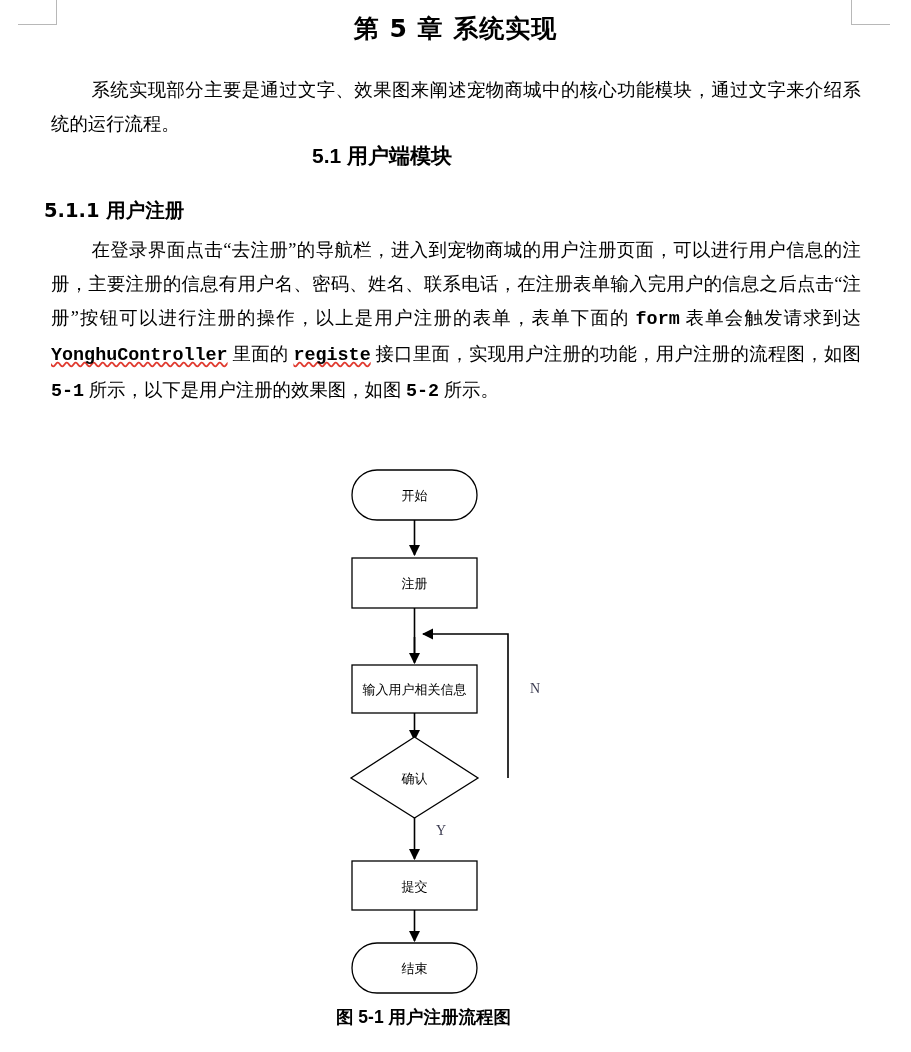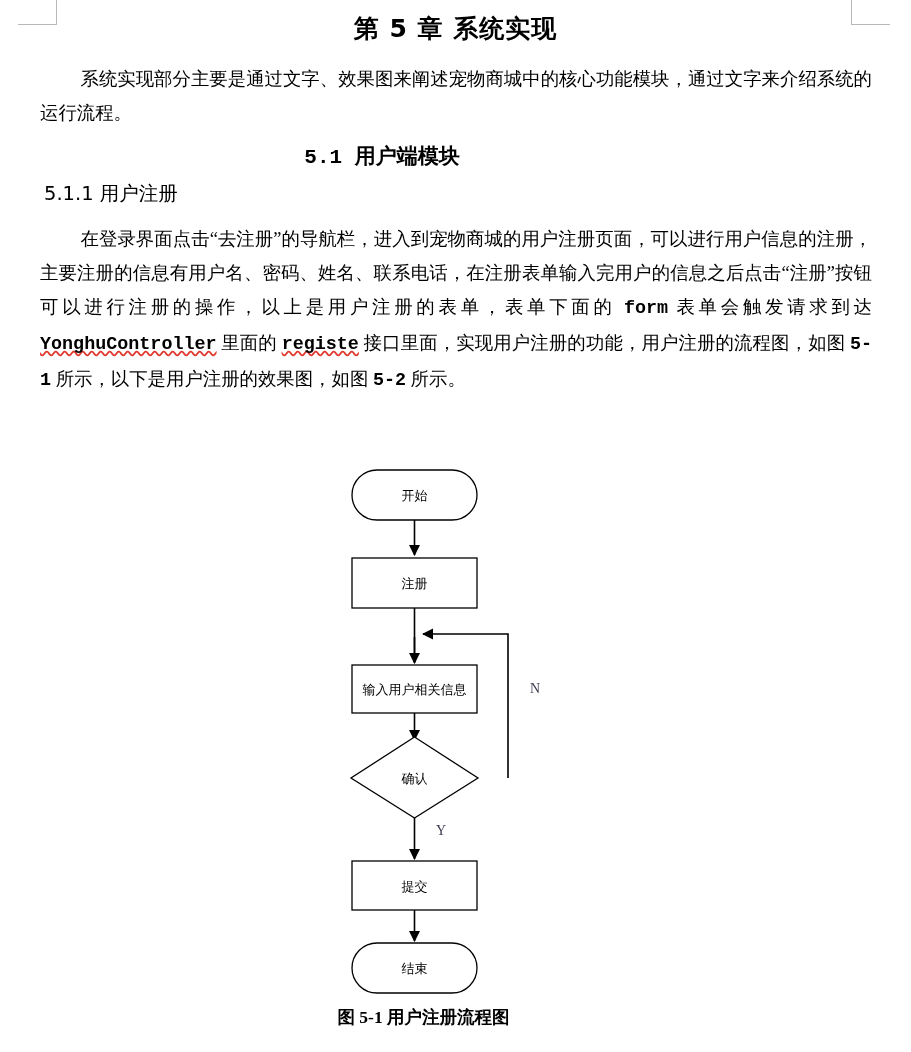--- a/index.html
+++ b/index.html
@@ -43,44 +43,44 @@
   
   .text-block {
     position: absolute;
     left: 40px;
     width: 832px;
     font-size: 18.4px;
     line-height: 34px;
     text-align: justify;
     text-justify: inter-character;
   }
-  .text-block p { margin: 0; }
+  .text-block p { margin: 11px; }
   .indent { text-indent: 2.2em; }
 
   .para-intro { top: 62px; }
   .para-body  { top: 222px; }
 
   
   .h-sec {
     position: absolute;
     left: 0;
     width: 764px;
     text-align: center;
-    font-family: Liberation Mono, monospace;
+    font-family: Liberation Sans, sans-serif;
     font-weight: bold;
     font-size: 21px;
     top: 142px;
   }
   .h-sub {
     position: absolute;
     left: 44px;
     font-family: "DejaVu Sans", "Liberation Sans", sans-serif;
-    font-weight: normal;
+    font-weight: bold;
     font-size: 19.5px;
-    top: 180px;
+    top: 197px;
   }
 
   
   .spell {
     text-decoration: underline wavy #e03a2f;
     text-decoration-skip-ink: none;
     font-family: Liberation Mono, monospace;
     font-weight: bold;
   }
   .latin { font-family: Liberation Mono, monospace; font-weight: bold; }
@@ -103,21 +103,21 @@
     font-family: "Liberation Serif", serif;
     font-size: 14px;
     fill: #3b3b50;
   }
   .fig-caption {
     position: absolute;
     top: 1005px;
     left: 0;
     width: 847px;
     text-align: center;
-    font-family: Liberation Serif, serif;
+    font-family: Liberation Sans, sans-serif;
     font-weight: bold;
     font-size: 17.5px;
   }
 </style>
 </head>
 <body>
 
 <div class="crop-mark crop-tl"></div>
 <div class="crop-mark crop-tr"></div>
 

